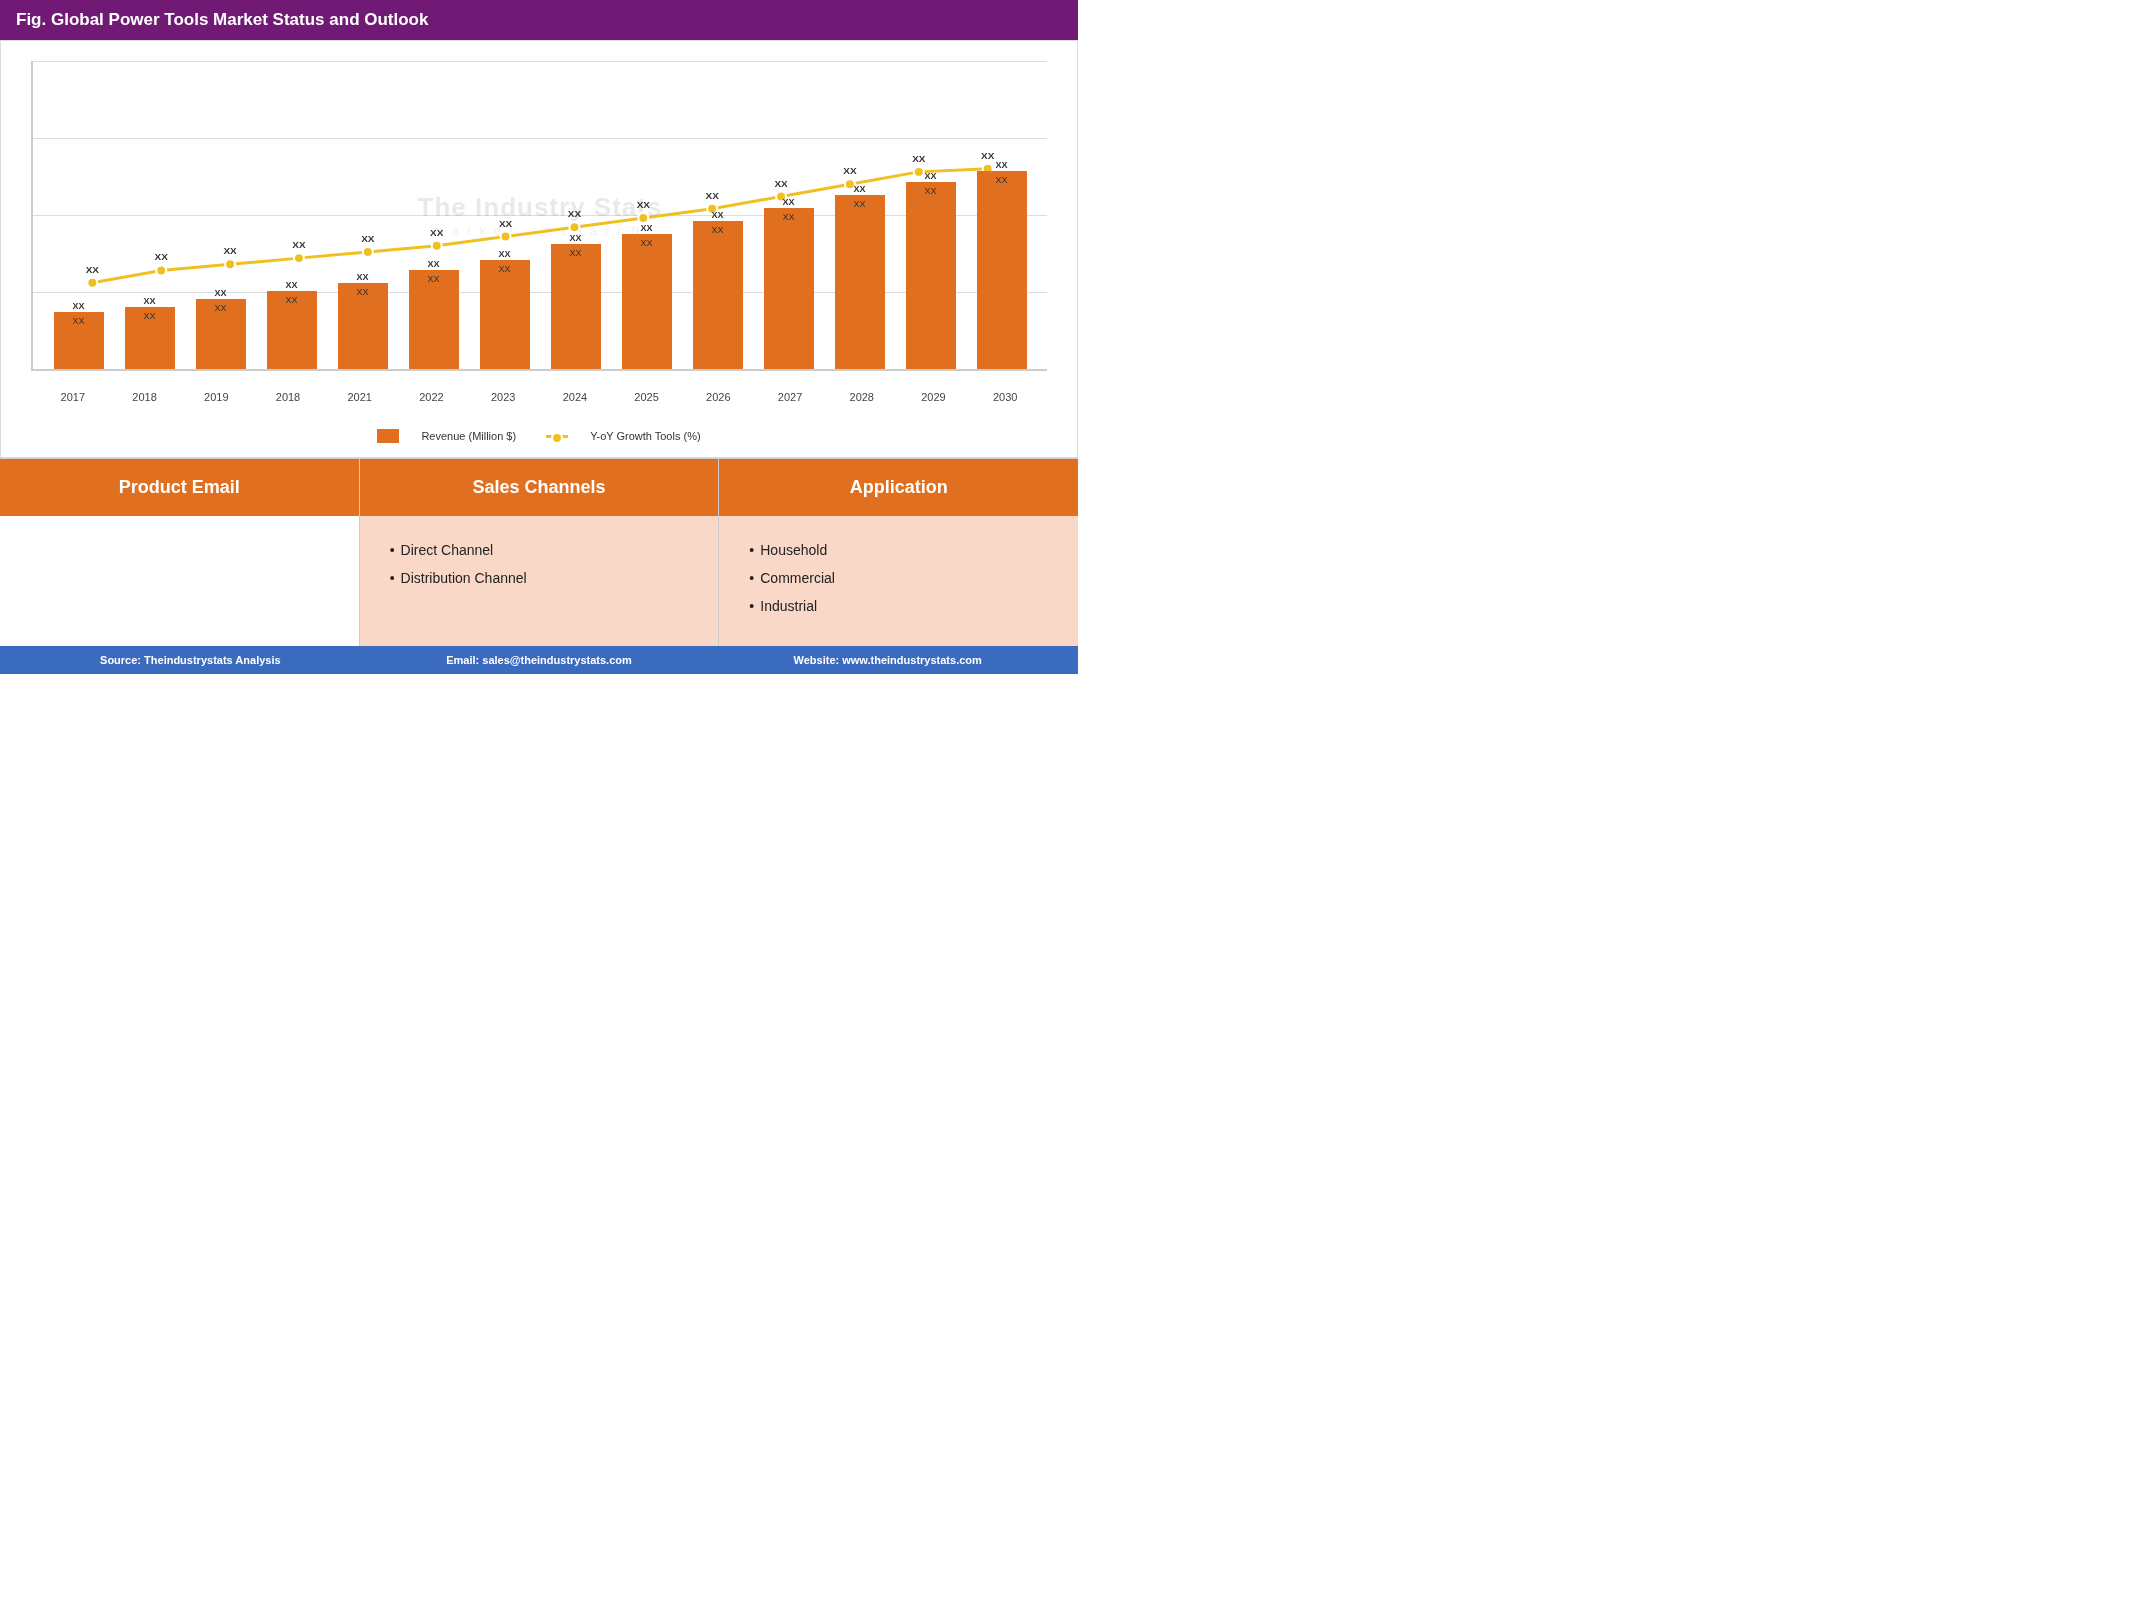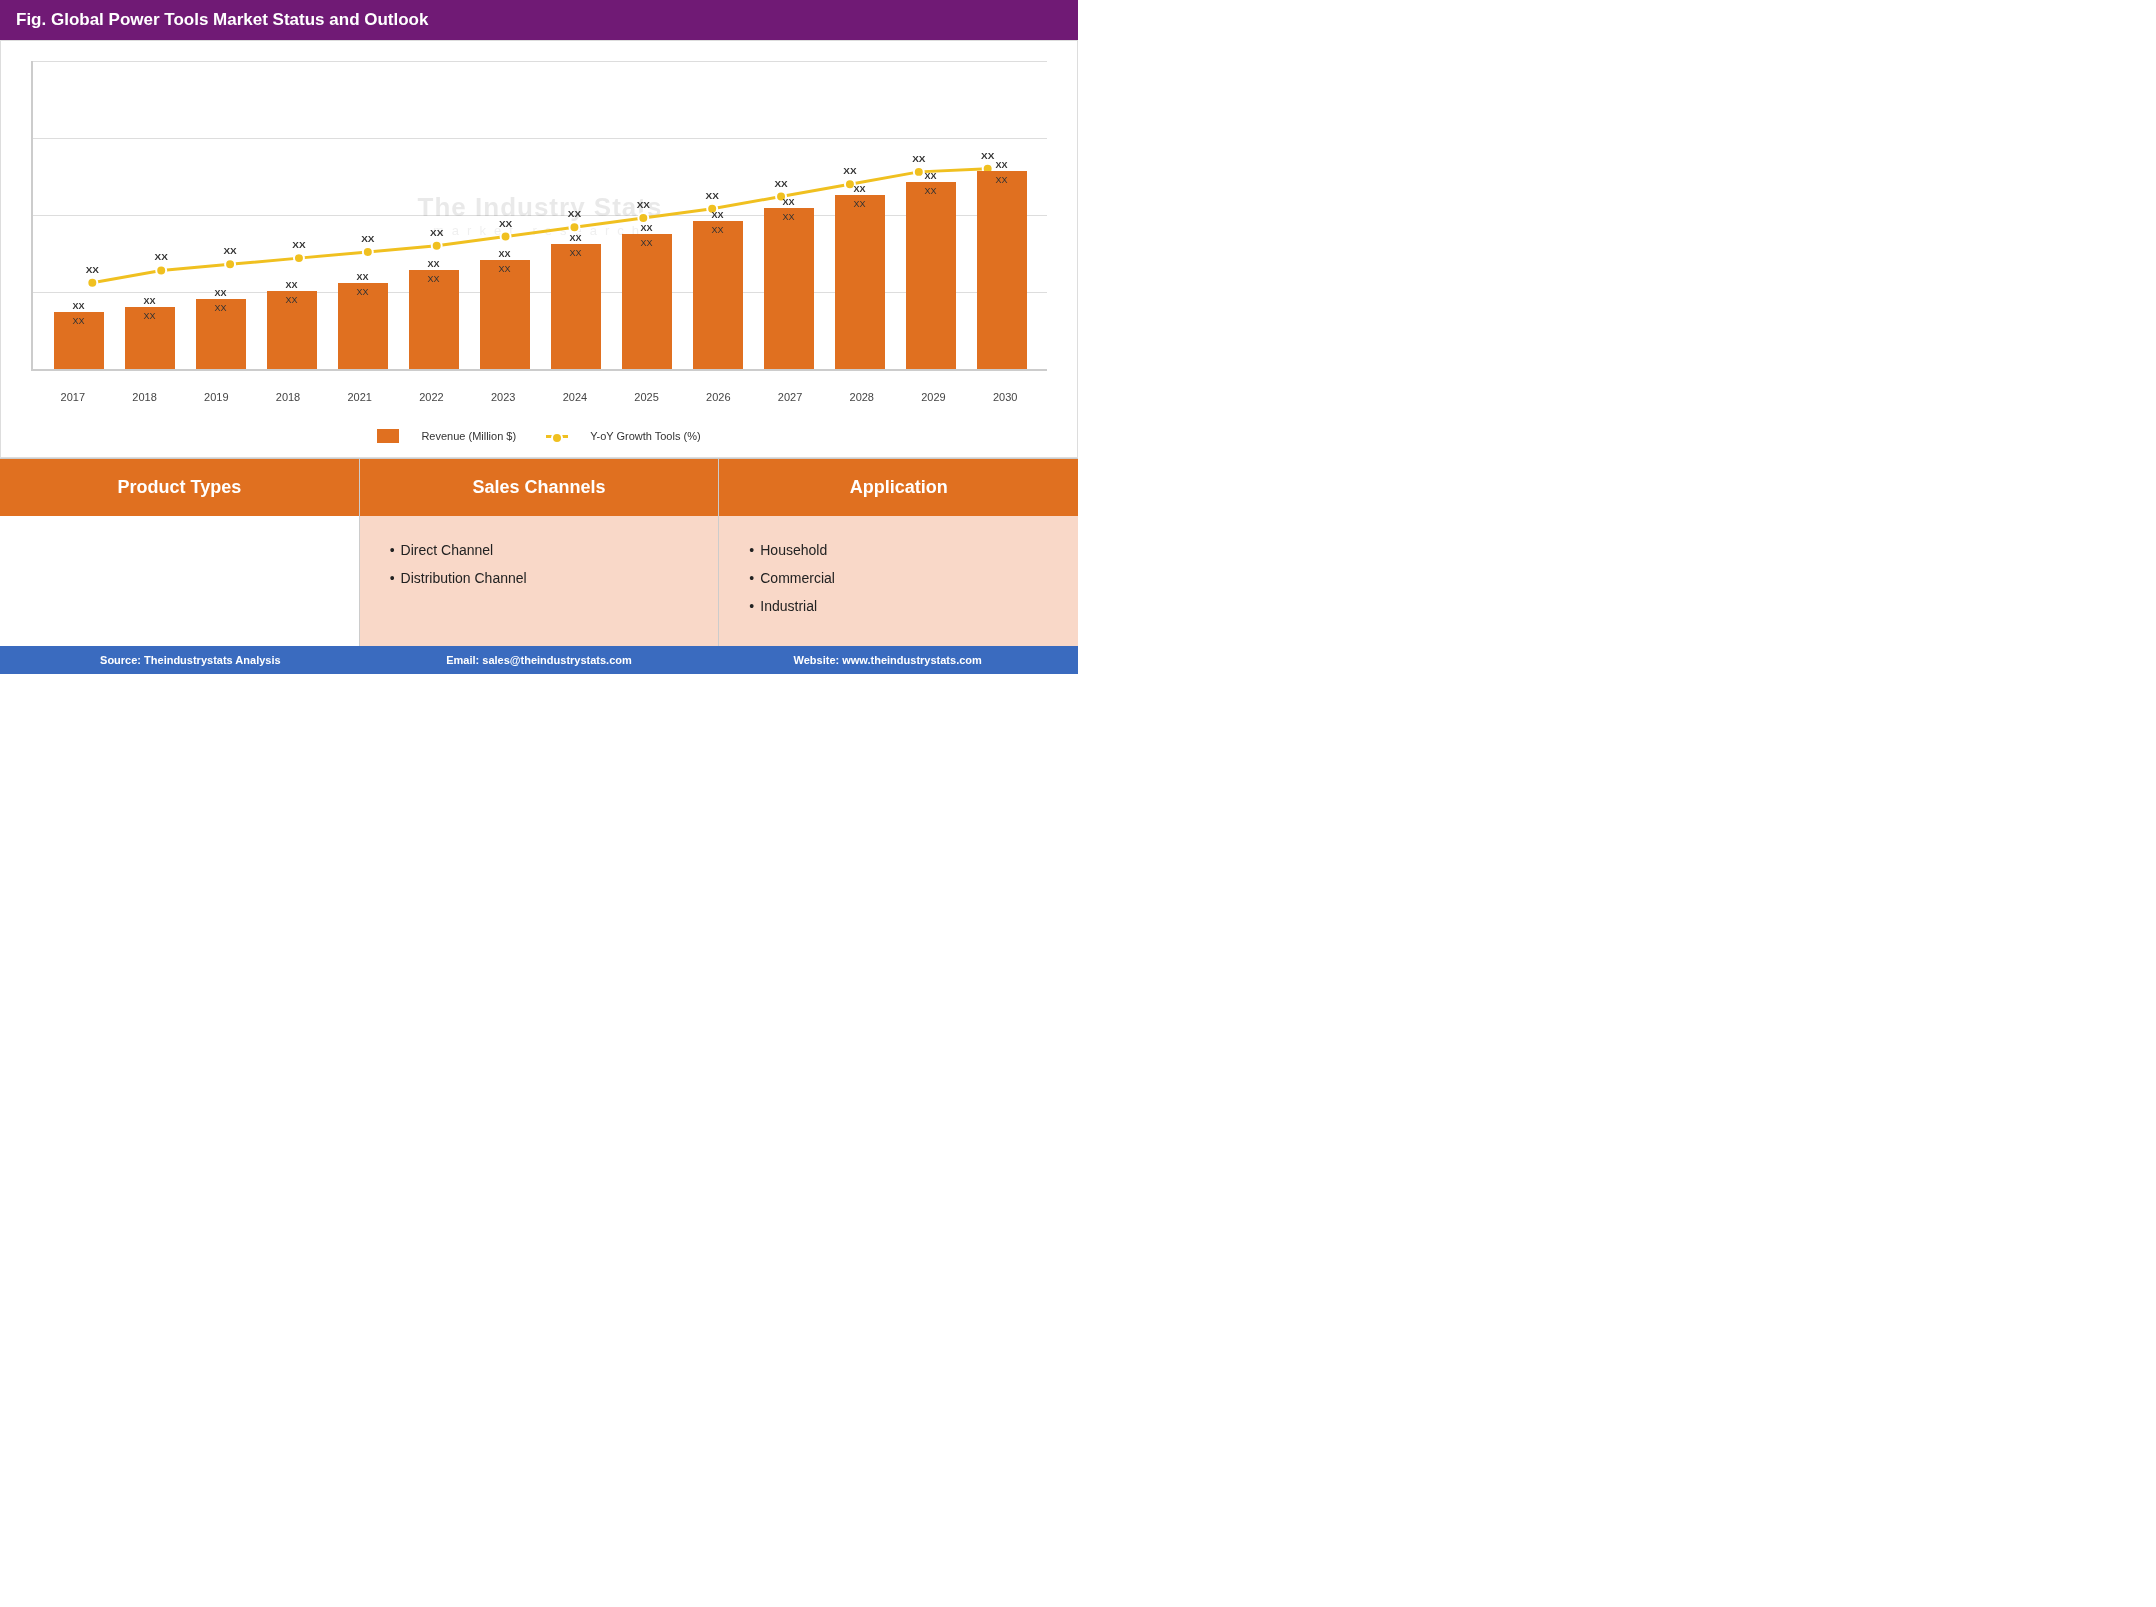--- a/index.html
+++ b/index.html
@@ -411,21 +411,21 @@
     </div>
     <div class="legend-item">
       <div class="legend-color-line"></div>
       <span>Y-oY Growth Tools (%)</span>
     </div>
   </div>
 </div>
 
 <div class="bottom-section" id="bottomSection">
 <div class="bottom-card">
-      <div class="card-header">Product Types</div>
+      <div class="card-header">Product Email</div>
     </div>
     <div class="bottom-card">
       <div class="card-header">Sales Channels</div>
       <div class="card-body">
         <ul>
           <li>Direct Channel</li>
           <li>Distribution Channel</li>
         </ul>
       </div>
     </div>

